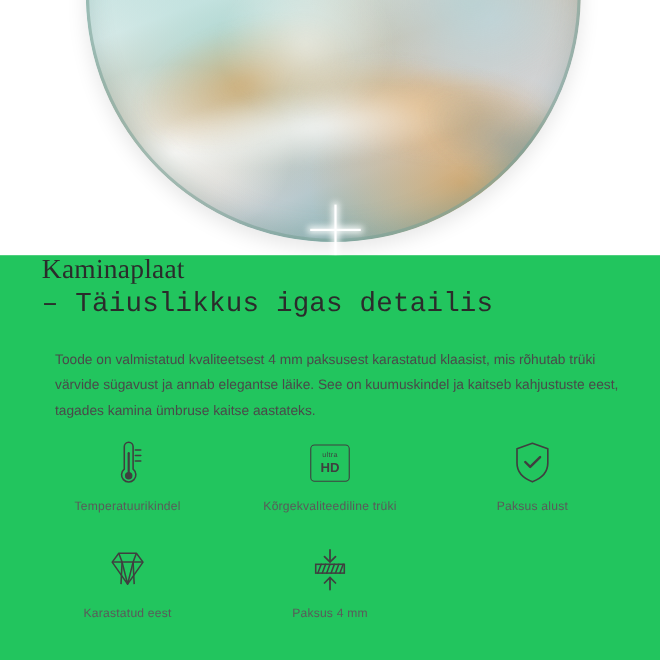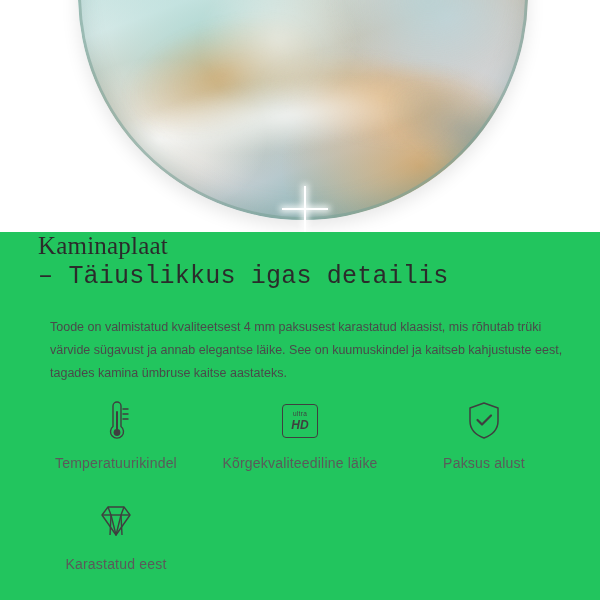--- a/index.html
+++ b/index.html
@@ -160,21 +160,21 @@
     justify-content: flex-start;
   }
   .feature-icon {
     height: 46px;
     display: flex;
     align-items: center;
     justify-content: center;
   }
   .feature-label {
     margin-top: 11px;
-    font-size: 14px;
+    font-size: 11px;
     color: #5a5a5a;
     text-align: right;
     letter-spacing: 0.2px;
   }
   .ultrahd {
     width: 34px;
     height: 32px;
     border: 1.4px solid #3f3f3f;
     border-radius: 4px;
     display: flex;
@@ -186,21 +186,20 @@
   .ultrahd .u1 {
     font-size: 6.5px;
     letter-spacing: 0.3px;
     color: #3f3f3f;
   }
   .ultrahd .u2 {
     font-size: 12px;
     font-weight: bold;
     color: #3f3f3f;
     margin-top: 1px;
-    font-style: italic;
   }
   svg { display: block; }
 </style>
 </head>
 <body>
 
 <div class="page">
 
   <div class="hero">
     <div class="plate">
@@ -241,21 +240,21 @@
       <div class="feature-label">Temperatuurikindel</div>
     </div>
 
     <div class="feature">
       <div class="feature-icon">
         <div class="ultrahd">
           <span class="u1">ultra</span>
           <span class="u2">HD</span>
         </div>
       </div>
-      <div class="feature-label">Kõrgekvaliteediline läike</div>
+      <div class="feature-label">Kõrgekvaliteediline trüki</div>
     </div>
 
     <div class="feature">
       <div class="feature-icon">
         <svg width="38" height="44" viewBox="0 0 38 44">
           <path d="M19 4 L33 9 v13 c0 9 -6 14 -14 17 c-8 -3 -14 -8 -14 -17 V9 z" fill="none" stroke="#3f3f3f" stroke-width="1.5" stroke-linejoin="round"></path>
           <path d="M12.5 21 l4.5 4.5 L26 16.5" fill="none" stroke="#3f3f3f" stroke-width="2.2" stroke-linecap="round" stroke-linejoin="round"></path>
         </svg>
       </div>
       <div class="feature-label">Paksus alust</div>
@@ -270,15 +269,30 @@
             <path d="M14 5 l3 8 -1 20"></path>
             <path d="M30 5 l-3 8 1 20"></path>
             <path d="M17 13 l5 20 5 -20"></path>
           </g>
         </svg>
       </div>
       <div class="feature-label">Karastatud eest</div>
     </div>
 
 
+    <div class="feature">
+      <div class="feature-icon">
+        <svg width="44" height="44" viewBox="0 0 44 44">
+          <g fill="none" stroke="#3f3f3f" stroke-width="1.4" stroke-linecap="round">
+            <path d="M22 4 v10" stroke-width="1.6"></path>
+            <path d="M17 10 l5 5 5 -5" stroke-width="1.6"></path>
+            <rect x="9" y="17" width="26" height="8"></rect>
+            <path d="M11 25 l3 -8 M15 25 l3 -8 M19 25 l3 -8 M23 25 l3 -8 M27 25 l3 -8 M31 25 l3 -8"></path>
+            <path d="M22 40 v-10" stroke-width="1.6"></path>
+            <path d="M17 34 l5 -5 5 5" stroke-width="1.6"></path>
+          </g>
+        </svg>
+      </div>
+      <div class="feature-label">Paksus 4 mm</div>
+    </div>
 
   </div>
 </div>
 
 </body></html>

